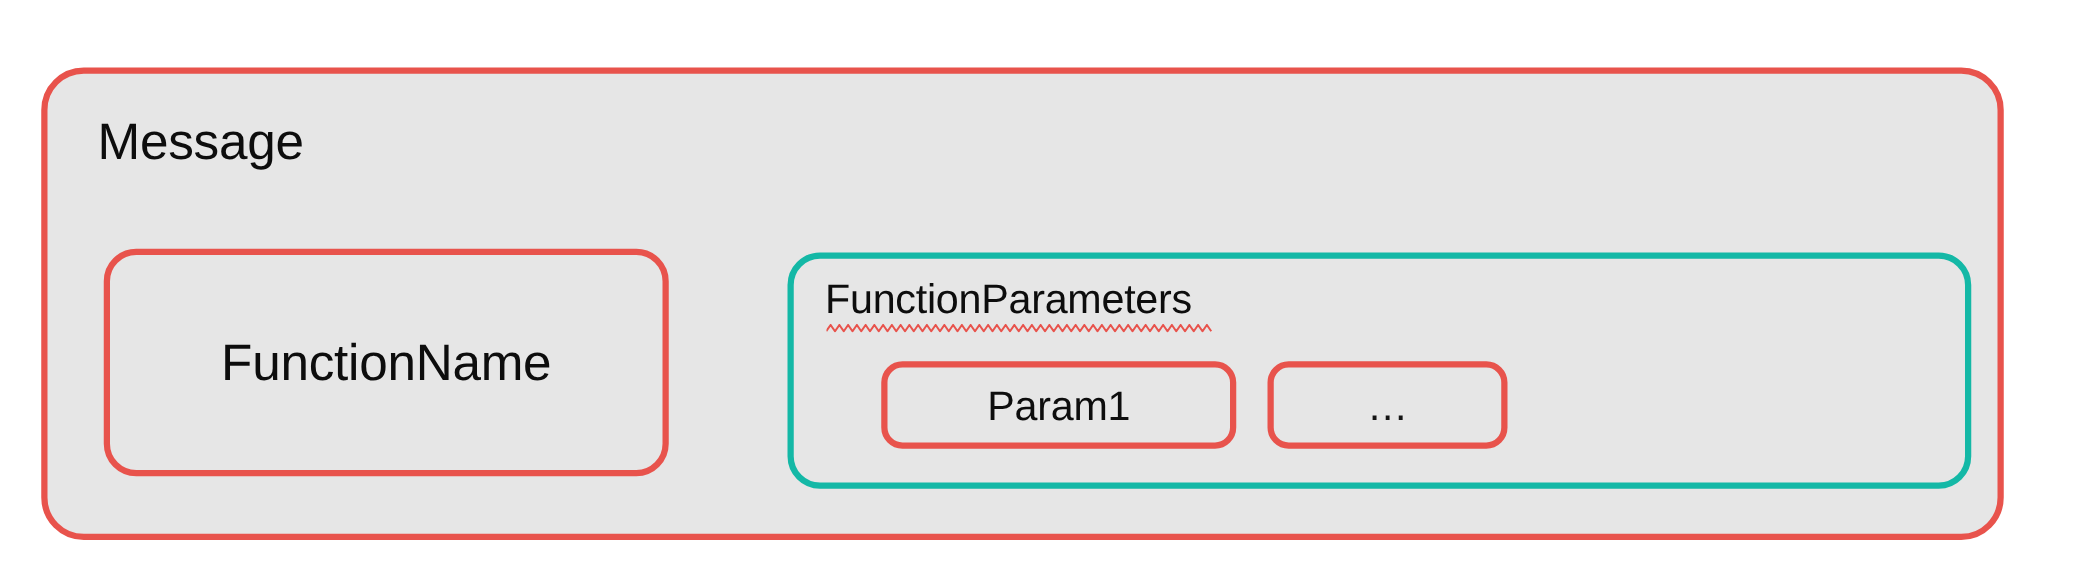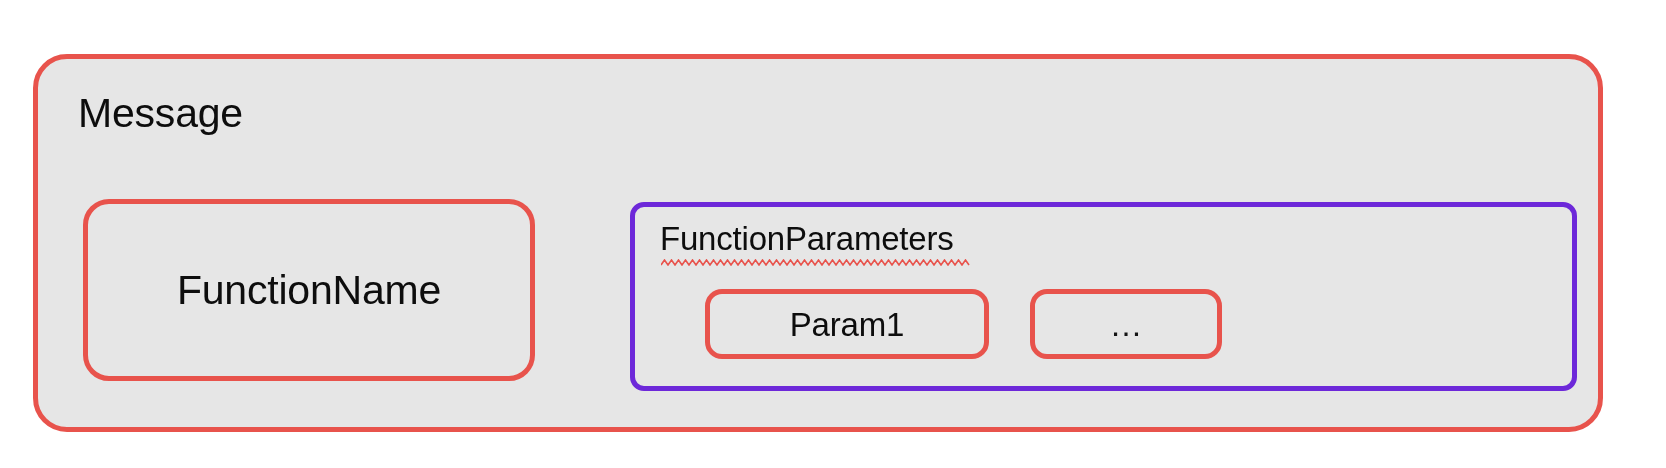--- a/index.html
+++ b/index.html
@@ -72,22 +72,22 @@
 
   
   .function-params-box {
     position: absolute;
     left: 592px;     
     top: 143px;      
     width: 947px;    
     height: 189px;   
     box-sizing: border-box;
     background: #e6e6e6;
-    border: 5px solid #6d28d9;
-    border-radius: 14px;
+    border: 5px solid #14b8a6;
+    border-radius: 26px;
   }
 
   .function-params-title {
     position: absolute;
     left: 25px;      
     top: 12px;       
     font-size: 33px;
     line-height: 39px;
     color: #0d0d0d;
     white-space: nowrap;
@@ -106,21 +106,21 @@
   .squiggle svg { display: block; }
 
   
   .params-row {
     position: absolute;
     left: 70px;      
     top: 82px;       
     height: 70px;
     display: flex;
     align-items: flex-start;
-    gap: 41px;
+    gap: 25px;
   }
   .param-chip {
     box-sizing: border-box;
     height: 70px;
     background: #e6e6e6;
     border: 5px solid #e8534c;
     border-radius: 17px;
     display: flex;
     align-items: center;
     justify-content: center;

